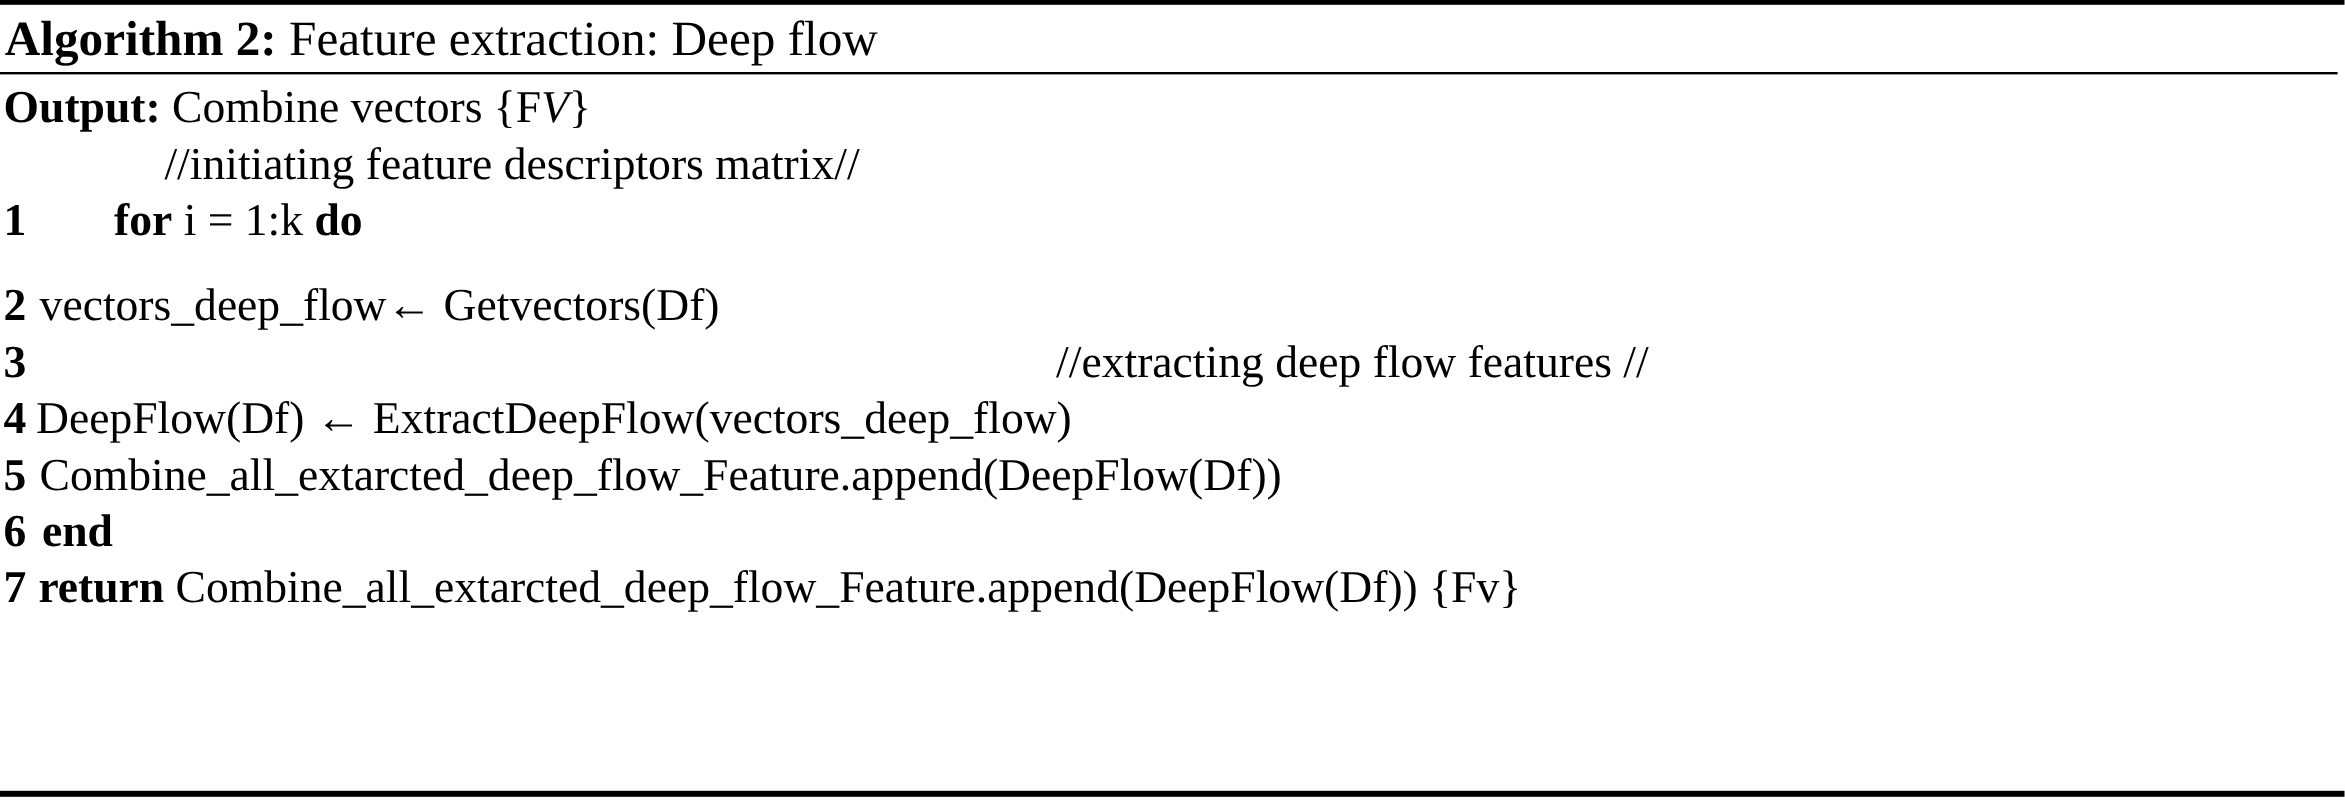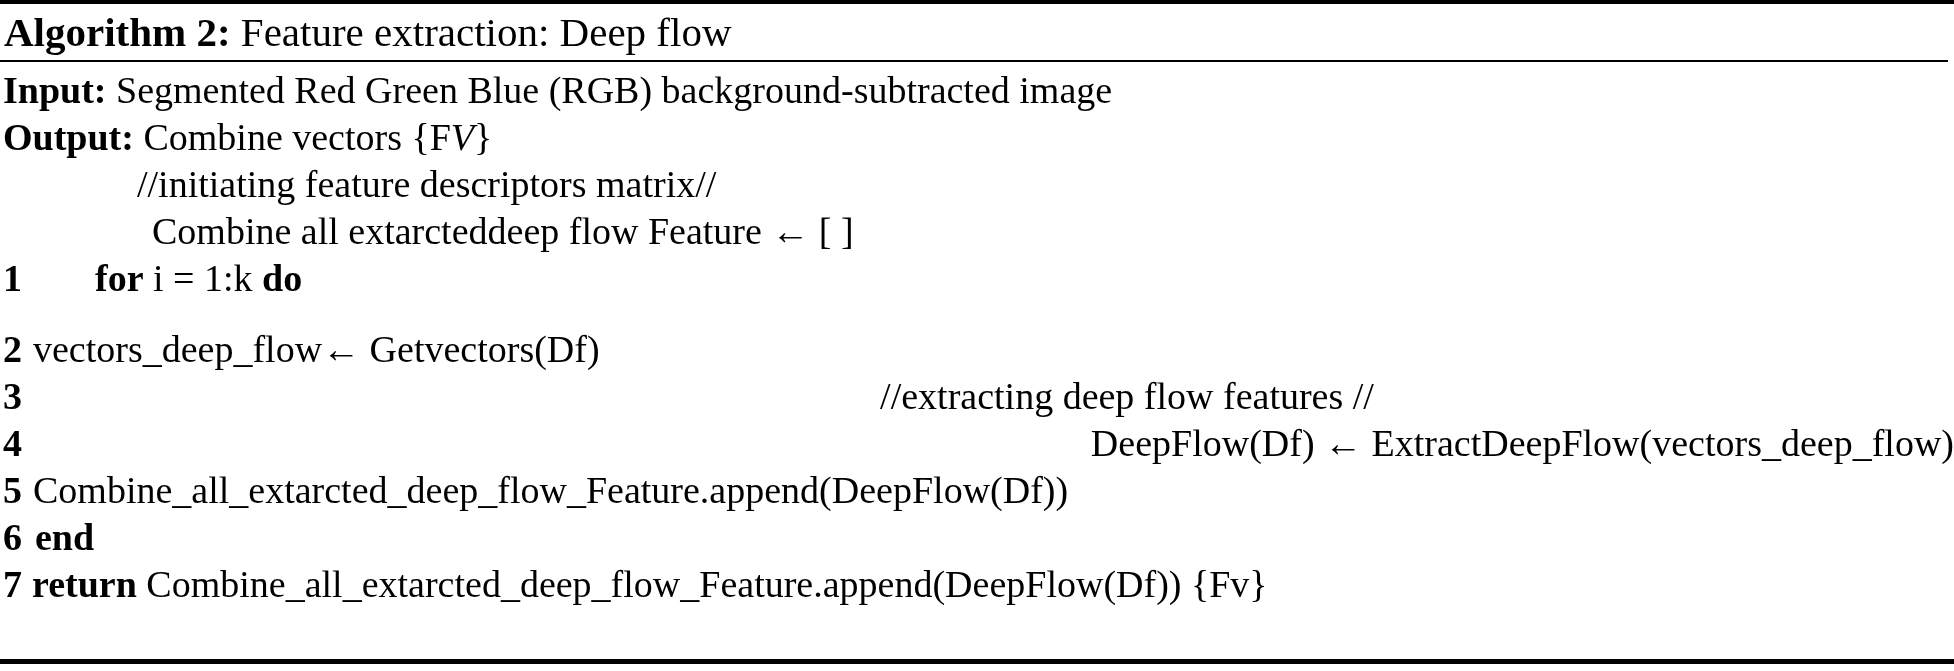--- a/index.html
+++ b/index.html
@@ -67,27 +67,25 @@
 </style>
 </head>
 <body>
 
 <div class="page">
   <div class="rule-top"></div>
 
   <div class="title-row"><span class="bold">Algorithm 2:</span><span> Feature extraction: Deep flow</span></div>
 
   <div class="code-body" id="code-body">
-      <div class="code-line"><span class="line-text" style="margin-left: 3px;"><span class="seg-b">Input:</span><span> Segmented Red Green Blue (RGB) background-subtracted image</span></span></div>
       <div class="code-line"><span class="line-text" style="margin-left: 3px;"><span class="seg-b">Output:</span><span> Combine vectors {F</span><span class="seg-i">V</span><span>}</span></span></div>
       <div class="code-line"><span class="line-text" style="margin-left: 137px;"><span>//initiating feature descriptors matrix//</span></span></div>
-      <div class="code-line"><span class="line-text" style="margin-left: 152px;"><span>Combine all extarcteddeep flow Feature ← [ ]</span></span></div>
       <div class="code-line"><span class="line-number">1</span><span class="line-text" style="margin-left: 95px;"><span class="seg-b">for</span><span> i = 1:k </span><span class="seg-b">do</span></span></div>
       <div class="code-line"><span class="line-number">2</span><span class="line-text" style="margin-left: 33px; margin-top: 24px;"><span>vectors_deep_flow← Getvectors(Df)</span></span></div>
       <div class="code-line"><span class="line-number">3</span><span class="line-text" style="margin-left: 300px; text-align: center;"><span>//extracting deep flow features //</span></span></div>
-      <div class="code-line"><span class="line-number">4</span><span class="line-text" style="margin-left: 30px; text-align: right;"><span>DeepFlow(Df) ← ExtractDeepFlow(vectors_deep_flow)</span></span></div>
+      <div class="code-line"><span class="line-number">4</span><span class="line-text" style="margin-left: 30px;"><span>DeepFlow(Df) ← ExtractDeepFlow(vectors_deep_flow)</span></span></div>
       <div class="code-line"><span class="line-number">5</span><span class="line-text" style="margin-left: 33px;"><span>Combine_all_extarcted_deep_flow_Feature.append(DeepFlow(Df))</span></span></div>
       <div class="code-line"><span class="line-number">6</span><span class="line-text" style="margin-left: 35px;"><span class="seg-b">end</span></span></div>
       <div class="code-line"><span class="line-number">7</span><span class="line-text" style="margin-left: 32px;"><span class="seg-b">return</span><span> Combine_all_extarcted_deep_flow_Feature.append(DeepFlow(Df)) {Fv}</span></span></div>
     </div>
 
   <div class="rule-bottom"></div>
 </div>
 
 </body></html>

